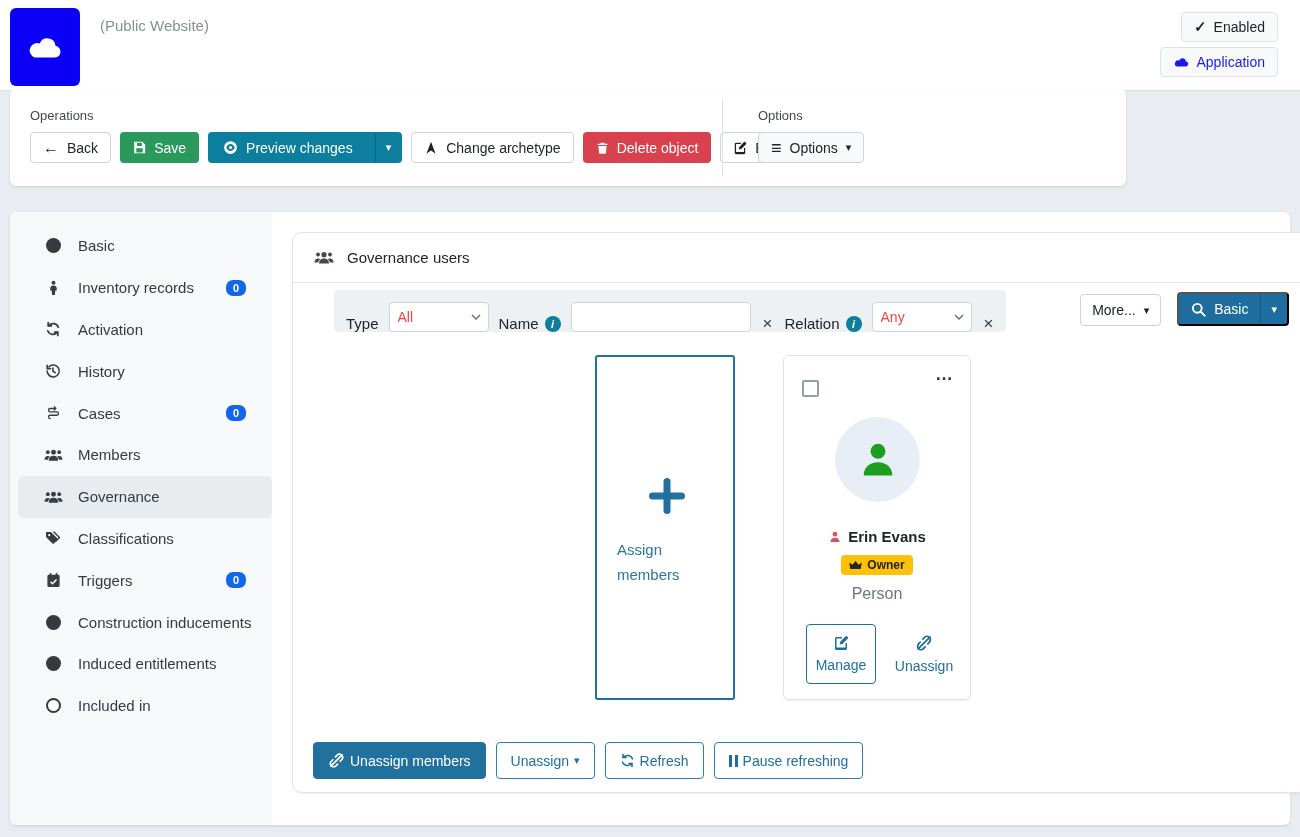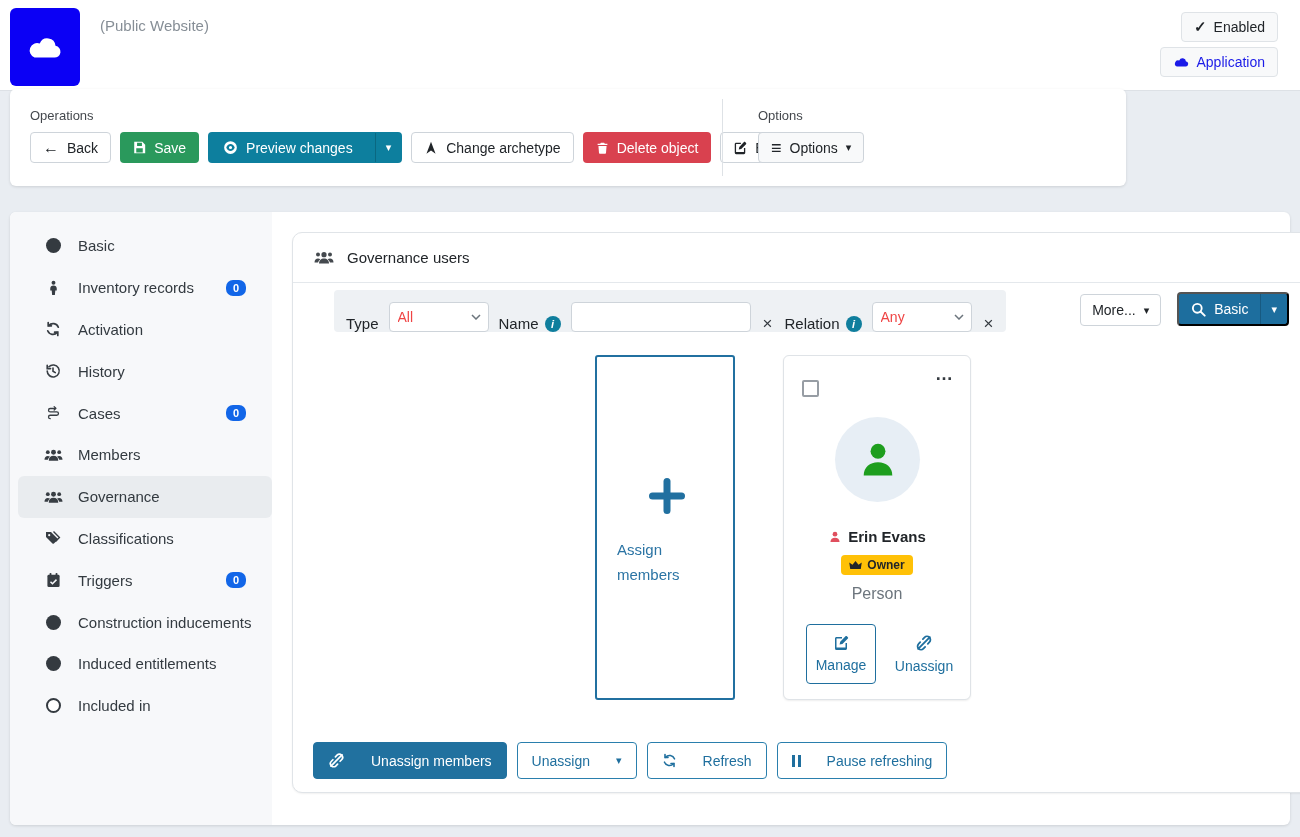--- a/index.html
+++ b/index.html
@@ -123,21 +123,21 @@
   .m-type { position:absolute; left:0; top:229px; width:100%; text-align:center;
     color:#6c757d; font-size:16px; }
   .m-actions { position:absolute; left:22px; top:268px; display:flex; gap:10px; }
   .m-action { width:70px; height:60px; display:flex; flex-direction:column; align-items:center;
     justify-content:center; gap:6px; color:#1f6f9e; font-size:14px; cursor:pointer; border-radius:4px; }
   .m-action.manage { border:1px solid #1f6f9e; }
   .m-action.unassign { width:76px; }
 
   
   .panel-toolbar { position:absolute; left:20px; top:509px; display:flex; gap:10px; }
-  .tb-btn { height:37px; border-radius:4px; display:flex; align-items:center; gap:26px;
+  .tb-btn { height:37px; border-radius:4px; display:flex; align-items:center; gap:5px;
     padding:0 14px; font-size:14px; cursor:pointer;text-align:center; }
   .tb-primary { background:#21719f; color:#fff; border:1px solid #21719f; }
   .tb-outline { background:#fff; color:#1f6f9e; border:1px solid #2a7fad; }
   .pause-bars { display:flex; gap:3px; }
   .pause-bars i { display:block; width:3px; height:12px; background:#1f6f9e; }
 </style>
 </head>
 <body>
 
 <header class="topbar">

